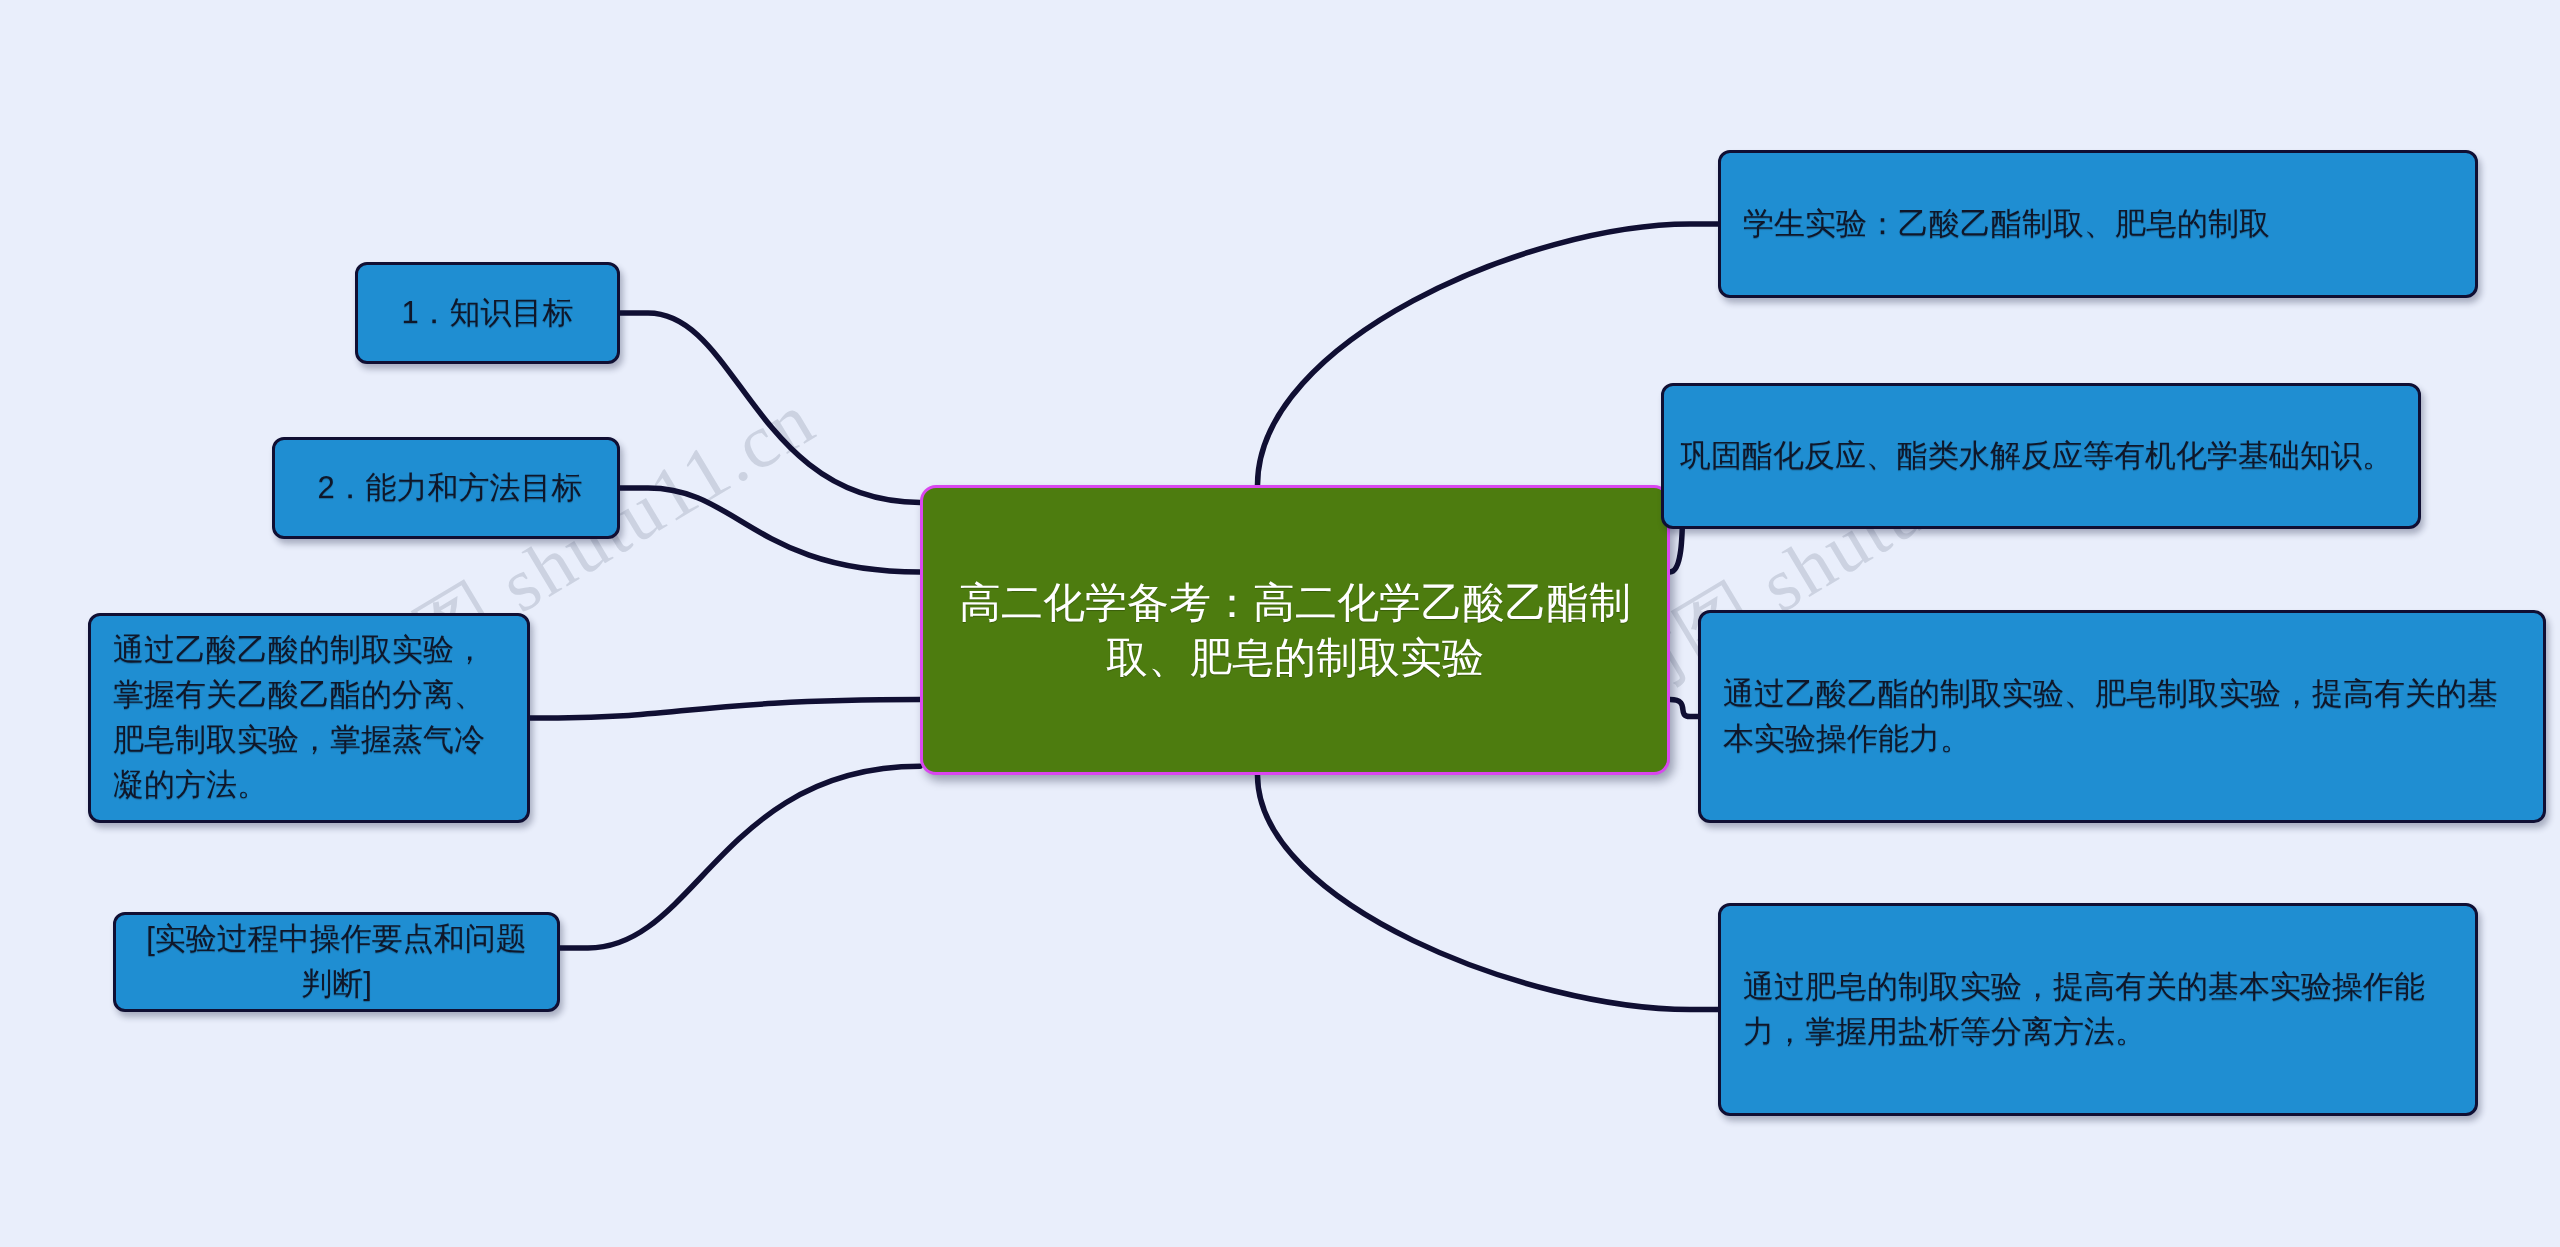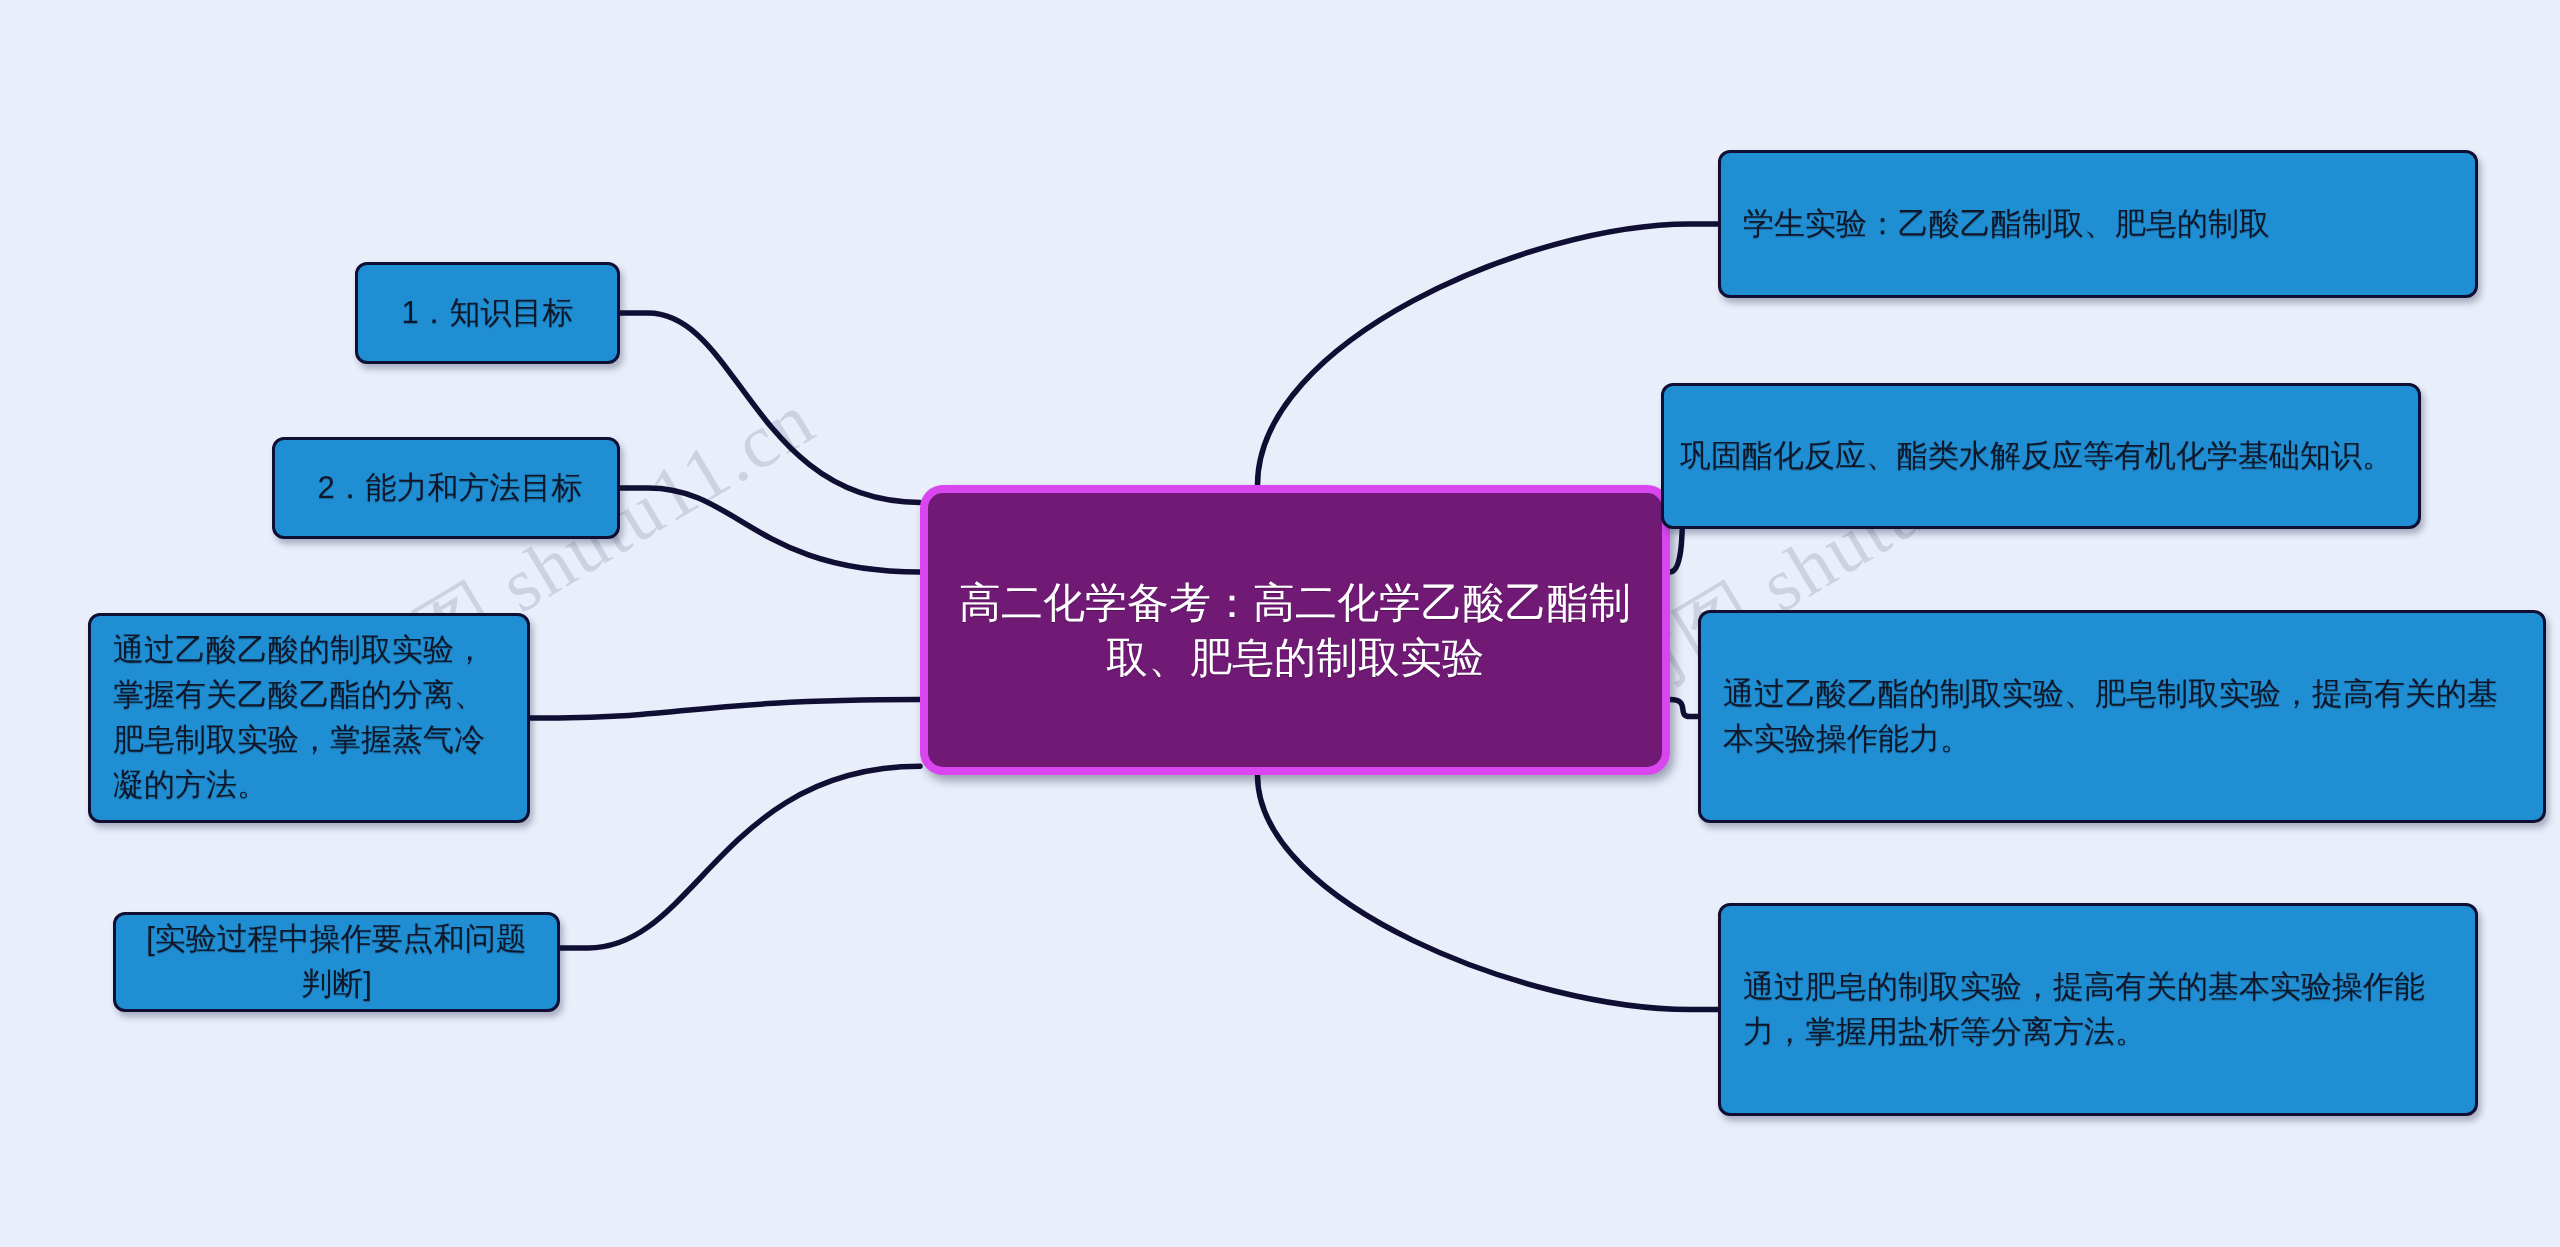--- a/index.html
+++ b/index.html
@@ -62,23 +62,23 @@
     display: flex;
     align-items: center;
     padding: 16px 22px;
     line-height: 1.45;
     font-size: 31px;
     text-shadow: 0 1px 1px rgba(0,0,0,.25);
   }
   .node .txt { display: block; width: 100%; }
 
   .node.center {
-    background: #701a75;
-    border: 8px solid #d946ef;
-    border-radius: 23px;
+    background: #4d7c0f;
+    border: 3px solid #d946ef;
+    border-radius: 16px;
     color: #ffffff;
     font-size: 42px;
     line-height: 1.32;
     text-align: center;
     justify-content: center;
     box-shadow: 4px 6px 10px rgba(10,15,45,.35);
   }
 
   
   .node.oneline { justify-content: flex-start; text-align: center; }

